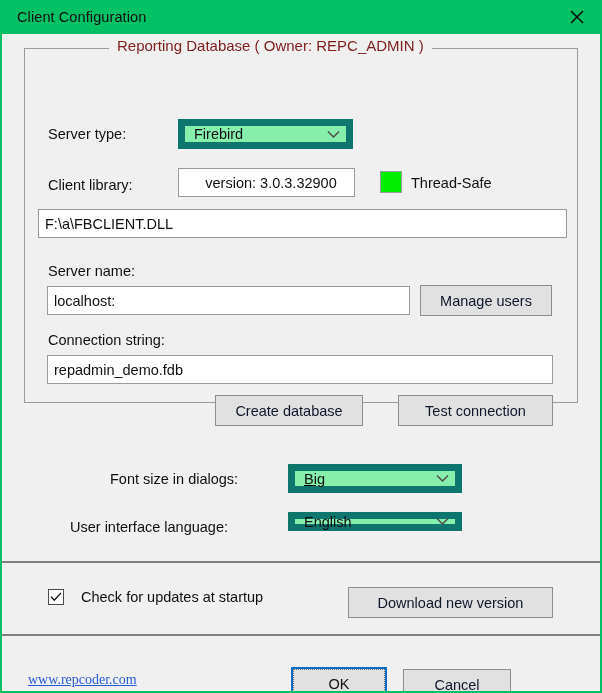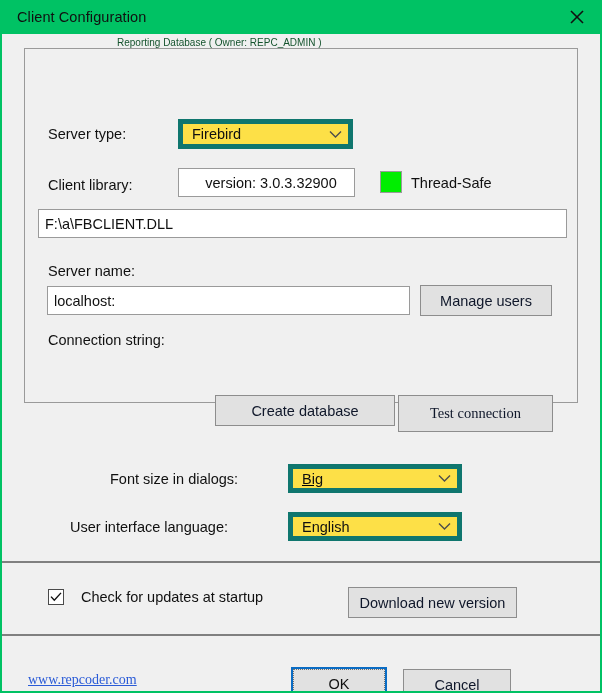--- a/index.html
+++ b/index.html
@@ -71,39 +71,39 @@
     height: 355px;
     border: 1px solid #9a9a9a;
     box-sizing: border-box;
   }
   .groupbox-title {
     position: absolute;
     left: 84px;
     top: -12px;
     background: #f0f0f0;
     padding: 0 8px;
-    font-size: 10px;
-    color: #14532d;
+    font-size: 15px;
+    color: #7f1d1d;
     white-space: nowrap;
     text-align: right;
   }
 
   
   .lbl {
     position: absolute;
     font-size: 14.5px;
     color: #101010;
     white-space: nowrap;
   }
 
   .combo {
     position: absolute;
     box-sizing: border-box;
-    background: #fde047;
-    border: 5px solid #0f766e;
+    background: #86efac;
+    border: 7px solid #0f766e;
     display: flex;
     align-items: center;
     cursor: pointer;
   }
   .combo .val {
     font-size: 14.5px;
     color: #101010;
     padding-left: 9px;
     white-space: nowrap;
     flex: 1 1 auto;
@@ -269,56 +269,59 @@
       <span class="val">F:\a\FBCLIENT.DLL</span>
     </div>
 
     <div class="lbl" style="left:46px; top:229px;">Server name:</div>
     <div class="textbox" style="left:45px; top:252px; width:363px; height:29px;">
       <span class="val">localhost:</span>
     </div>
     <div class="btn" style="left:418px; top:251px; width:132px; height:31px;">Manage users</div>
 
     <div class="lbl" style="left:46px; top:298px;">Connection string:</div>
-
-    <div class="btn" style="left:213px; top:361px; width:180px; height:31px;">Create database</div>
-    <div class="btn" style="left:396px; top:361px; width:155px; height:37px;font-family:Liberation Serif, serif;">Test connection</div>
+    <div class="textbox" style="left:45px; top:321px; width:506px; height:29px;">
+      <span class="val">repadmin_demo.fdb</span>
+    </div>
+
+    <div class="btn" style="left:213px; top:361px; width:148px; height:31px;">Create database</div>
+    <div class="btn" style="left:396px; top:361px; width:155px; height:31px;">Test connection</div>
 
     <div class="lbl" style="left:108px; top:437px;">Font size in dialogs:</div>
     <div class="combo" style="left:286px; top:430px; width:174px; height:29px;text-decoration:underline;">
       <span class="val">Big</span>
       <span class="arrow">
         <svg width="13" height="9" viewBox="0 0 13 9" aria-hidden="true">
           <polyline points="1,1.5 6.5,7 12,1.5" fill="none" stroke="#4d4d4d" stroke-width="1.4"></polyline>
         </svg>
       </span>
     </div>
 
     <div class="lbl" style="left:68px; top:485px;">User interface language:</div>
-    <div class="combo" style="left:286px; top:478px; width:174px; height:29px;">
+    <div class="combo" style="left:286px; top:478px; width:174px; height:19px;">
       <span class="val">English</span>
       <span class="arrow">
         <svg width="13" height="9" viewBox="0 0 13 9" aria-hidden="true">
           <polyline points="1,1.5 6.5,7 12,1.5" fill="none" stroke="#4d4d4d" stroke-width="1.4"></polyline>
         </svg>
       </span>
     </div>
 
     <div class="sep" style="top:527px;"></div>
     <div class="sep" style="top:600px;"></div>
 
     <div class="checkbox-row" style="left:46px; top:555px;gap:12px;">
       <span class="checkbox-box">
         <svg width="12" height="10" viewBox="0 0 12 10" aria-hidden="true">
           <polyline points="1,4.6 4.3,8.2 11,0.9" fill="none" stroke="#101010" stroke-width="1.4"></polyline>
         </svg>
       </span>
       <span class="checkbox-label">Check for updates at startup</span>
     </div>
-    <div class="btn" style="left:346px; top:553px; width:169px; height:31px;">Download new version</div>
+    <div class="btn" style="left:346px; top:553px; width:205px; height:31px;">Download new version</div>
 
     <div class="link" style="left:26px; top:638px;font-family:Liberation Serif, serif;">www.repcoder.com</div>
 
     <div class="btn-default" style="left:289px; top:633px; width:96px; height:33px;">
       <span class="inner">OK</span>
     </div>
 
     <div class="btn" style="left:401px; top:635px; width:108px; height:31px;">Cancel</div>
 
   </div>

